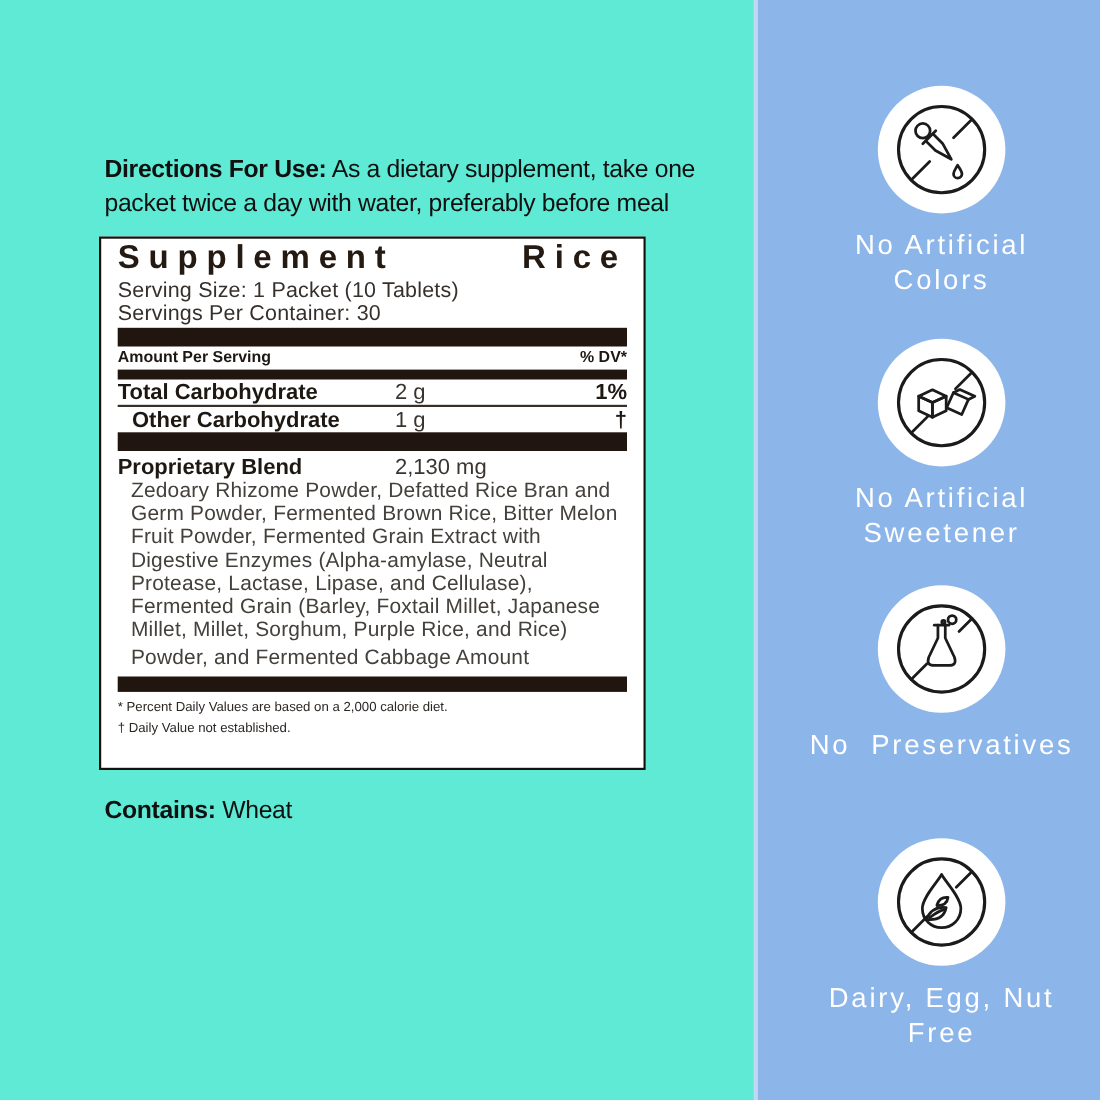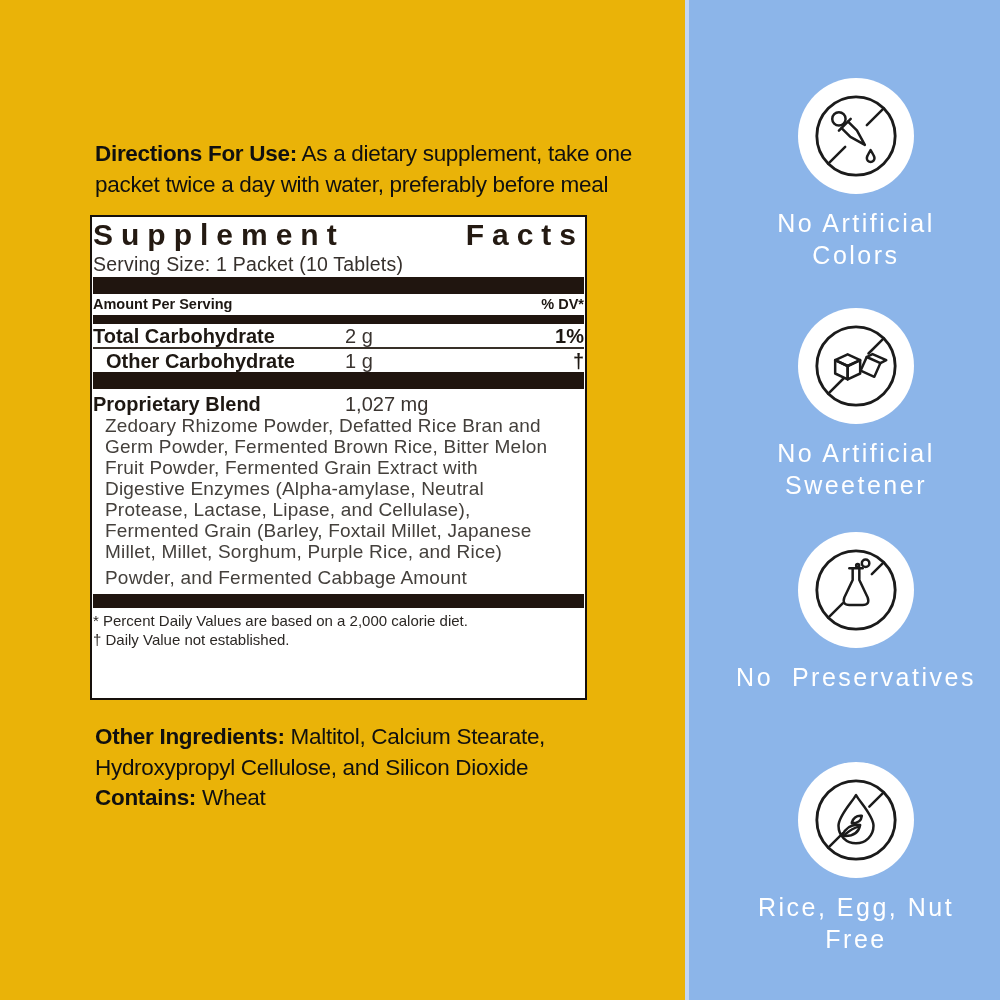--- a/index.html
+++ b/index.html
@@ -1,29 +1,29 @@
 <!DOCTYPE html>
 <html><head>
 <meta charset="utf-8">
 <style>
   html,body{margin:0;padding:0;background:#ffffff;}
   .canvas{
-    position:relative;width:1000px;height:1000px;background:#eab308;
+    position:relative;width:1000px;height:1000px;background:#5eead4;
     font-family:"Liberation Sans",sans-serif;overflow:hidden;
   }
   
   .para{position:absolute;left:95px;color:#101010;font-size:22.5px;
     line-height:30.5px;letter-spacing:-0.3px;}
   .para .lead{font-weight:bold;}
   .para .rest{white-space:pre-line;}
   #directions{top:139px;width:600px;}
   #other-ing{top:722px;width:600px;}
   
   .sf-box{position:absolute;left:90px;top:215px;width:497px;height:485px;
-    box-sizing:border-box;border:2px solid #16100c;padding:0 1px;background:#fff;}
+    box-sizing:border-box;border:2px solid #16100c;padding:0 15px;background:#fff;}
   .sf-title{display:flex;justify-content:space-between;align-items:baseline;
     font-weight:bold;font-size:30px;line-height:34px;margin:1px 0 2px;
     color:#241a12;}
   .sf-title span{letter-spacing:8px;}
   .sf-serving{font-size:19.5px;line-height:21px;color:#36302c;letter-spacing:0.2px;}
   .sf-bar{background:#20150f;}
   .bar-a{height:17px;margin-top:2px;}
   .bar-b{height:9px;}
   .bar-c{height:17px;}
   .bar-d{height:14px;margin-top:6px;}
@@ -34,21 +34,21 @@
   .sf-row.rule{border-bottom:2px solid #383028;}
   .sf-name{flex:0 0 252px;font-weight:bold;color:#1e1813;}
   .sf-name.indent{padding-left:13px;box-sizing:border-box;}
   .sf-amt{flex:1;color:#3a3430;}
   .sf-dv{font-weight:bold;color:#1e1813;text-align:right;min-width:40px;}
   .sf-blend{display:flex;align-items:baseline;font-size:20px;line-height:21px;
     padding-top:5px;}
   .sf-desc{font-size:19px;line-height:21px;color:#44403c;padding-left:12px;
     white-space:pre-line;letter-spacing:0.2px;}
   .sf-desc2{margin-top:5px;}
-  .sf-foot{font-size:15px;line-height:18.5px;color:#2b2724;white-space:pre-wrap;}
+  .sf-foot{font-size:12px;line-height:18.5px;color:#2b2724;white-space:pre-wrap;}
   .sf-foot.first{margin-top:4px;}
   
   .sidebar{position:absolute;left:685px;top:0;width:338px;height:1000px;
     background:#8cb5e9;border-left:4px solid #c3d7f3;box-sizing:border-box;}
   .badge{position:absolute;left:0;width:100%;display:flex;flex-direction:column;
     align-items:center;}
   .badge-circle{width:116px;height:116px;border-radius:50%;background:#ffffff;
     display:flex;align-items:center;justify-content:center;}
   .badge-label{margin-top:13px;color:#ffffff;font-size:25px;line-height:32px;
     letter-spacing:2.5px;text-align:center;white-space:pre-wrap;}
@@ -62,23 +62,24 @@
 <div class="canvas">
 
   <div class="para" id="directions">
     <span class="lead">Directions For Use:</span><span class="rest"> As a dietary supplement, take one
 packet twice a day with water, preferably before meal</span>
   </div>
 
   <div class="sf-box">
     <div class="sf-title">
       <span>Supplement</span>
-      <span>Facts</span>
+      <span>Rice</span>
     </div>
     <div class="sf-serving">Serving Size: 1 Packet (10 Tablets)</div>
+    <div class="sf-serving">Servings Per Container: 30</div>
 
     <div class="sf-bar bar-a"></div>
 
     <div class="sf-header">
       <span>Amount Per Serving</span>
       <span>% DV*</span>
     </div>
 
     <div class="sf-bar bar-b"></div>
 
@@ -90,42 +91,38 @@
     <div class="sf-row">
       <span class="sf-name indent">Other Carbohydrate</span>
       <span class="sf-amt">1 g</span>
       <span class="sf-dv">†</span>
     </div>
 
     <div class="sf-bar bar-c"></div>
 
     <div class="sf-blend">
       <span class="sf-name">Proprietary Blend</span>
-      <span class="sf-amt">1,027 mg</span>
+      <span class="sf-amt">2,130 mg</span>
     </div>
     <div class="sf-desc">Zedoary Rhizome Powder, Defatted Rice Bran and
 Germ Powder, Fermented Brown Rice, Bitter Melon
 Fruit Powder, Fermented Grain Extract with
 Digestive Enzymes (Alpha-amylase, Neutral
 Protease, Lactase, Lipase, and Cellulase),
 Fermented Grain (Barley, Foxtail Millet, Japanese
 Millet, Millet, Sorghum, Purple Rice, and Rice)</div>
     <div class="sf-desc sf-desc2">Powder, and Fermented Cabbage Amount</div>
 
     <div class="sf-bar bar-d"></div>
 
     <div class="sf-foot first">* Percent Daily Values are based on a 2,000 calorie diet.</div>
     <div class="sf-foot">† Daily Value not established.</div>
   </div>
 
   <div class="para" id="other-ing">
-    <div>
-      <span class="lead">Other Ingredients:</span><span class="rest"> Maltitol, Calcium Stearate,
-Hydroxypropyl Cellulose, and Silicon Dioxide</span>
-    </div>
     <div>
       <span class="lead">Contains:</span><span class="rest"> Wheat</span>
     </div>
   </div>
 
   <div class="sidebar">
 
     <div class="badge" id="badge1">
       <div class="badge-circle">
         <svg class="icn" width="100" height="100" viewBox="0 0 120 120">
@@ -183,18 +180,18 @@
         <svg class="icn" width="100" height="100" viewBox="0 0 120 120">
           <circle cx="60" cy="60" r="47" stroke-width="3.4"></circle>
           <line x1="93.2" y1="26.8" x2="76" y2="44"></line>
           <line x1="44" y1="76" x2="26.8" y2="93.2"></line>
           <path d="M60,30 C55,39 39,55 39,67 C39,79 48.5,88 60,88 C71.5,88 81,79 81,67 C81,55 65,39 60,30 Z"></path>
           <path d="M43,79 Q50,64 65,66 Q62,81 43,79 Z"></path>
           <path d="M47,77 Q56,70 63,68"></path>
           <path d="M55,63 Q58,54 67,55 Q66,64 55,64 Z"></path>
         </svg>
       </div>
-      <div class="badge-label">Rice, Egg, Nut
+      <div class="badge-label">Dairy, Egg, Nut
 Free</div>
     </div>
 
   </div>
 </div>
 
 </body></html>

